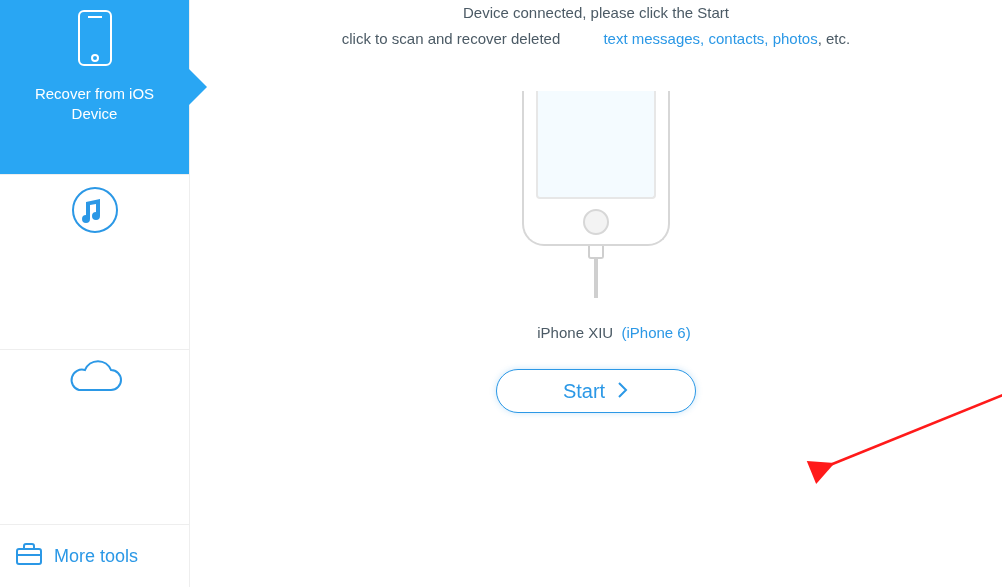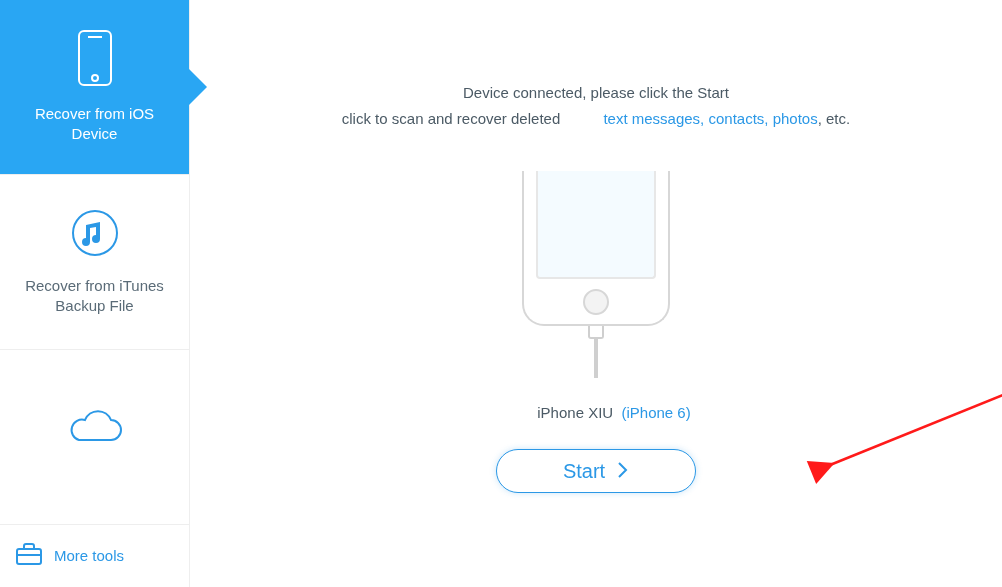--- a/index.html
+++ b/index.html
@@ -18,21 +18,20 @@
   border-right: 1px solid #eee;
   display: flex;
   flex-direction: column;
   flex-shrink: 0;
 }
 .side-item {
   height: 201px;
   display: flex;
   flex-direction: column;
   align-items: center;
-  justify-content: center;
   border-bottom: 1px solid #eee;
   position: relative;
   cursor: pointer;
   padding: 10px 12px;
   text-align: center;
   color: #5a6b77;
 }
 .side-item.active {
   background: #29a6f3;
   color: #fff;
@@ -53,25 +52,24 @@
 .side-label { font-size: 15px; line-height: 1.35; }
 .side-item.small {
   height: auto;
   padding: 18px 16px;
   flex-direction: row;
   justify-content: flex-start;
   color: #2b98e6;
   border-bottom: none;
 }
 .side-item.small .side-icon { margin: 0 12px 0 0; }
-.side-item.small .side-label { font-size: 15px; text-align: center; }
+.side-item.small .side-label { font-size: 18px; text-align: center; }
 .main {
   flex: 1;
   position: relative;
-  padding-top: 80px;
   display: flex;
   flex-direction: column;
   align-items: center;
 }
 .intro {
   text-align: center;
   color: #4b5a65;
   font-size: 15px;
   line-height: 1.7;
 }
@@ -171,21 +169,20 @@
     <span class="side-label">Recover from iOS Device</span>
   </div>
 
   <div class="side-item">
     <span class="side-icon">
       <svg width="50" height="50" viewBox="0 0 50 50">
           <circle cx="25" cy="25" r="22" fill="none" stroke="#2b98e6" stroke-width="2"></circle>
           <path d="M30 14 L30 31 A4 4 0 1 1 26 27 L26 19 L20 20 L20 34 A4 4 0 1 1 16 30 L16 17 Z" fill="#2b98e6"></path>
         </svg>
     </span>
-    <span class="side-label">Recover from iTunes Backup File</span>
   </div>
 
   <div class="side-item">
     <span class="side-icon">
       <svg width="56" height="36" viewBox="0 0 56 36">
           <path d="M44 30 A10 10 0 0 0 44 10 A14 14 0 0 0 18 10 A10 10 0 0 0 12 30 Z" fill="none" stroke="#2b98e6" stroke-width="2"></path>
         </svg>
     </span>
   </div>
 

